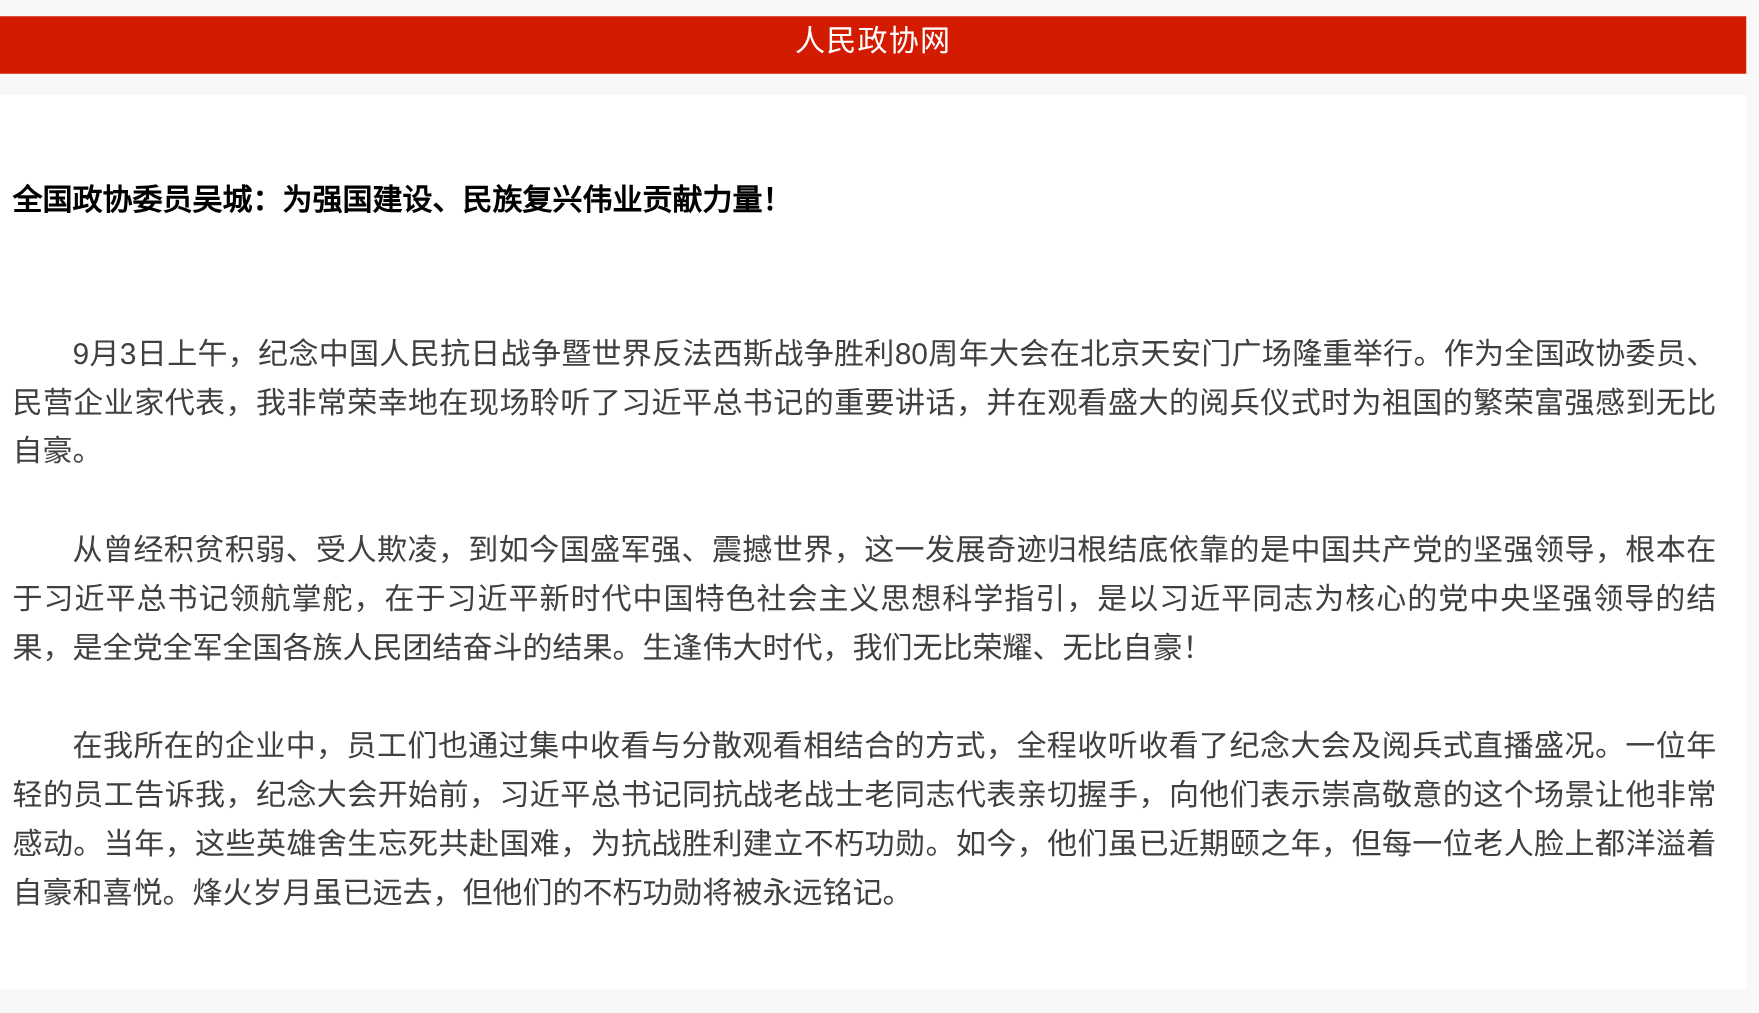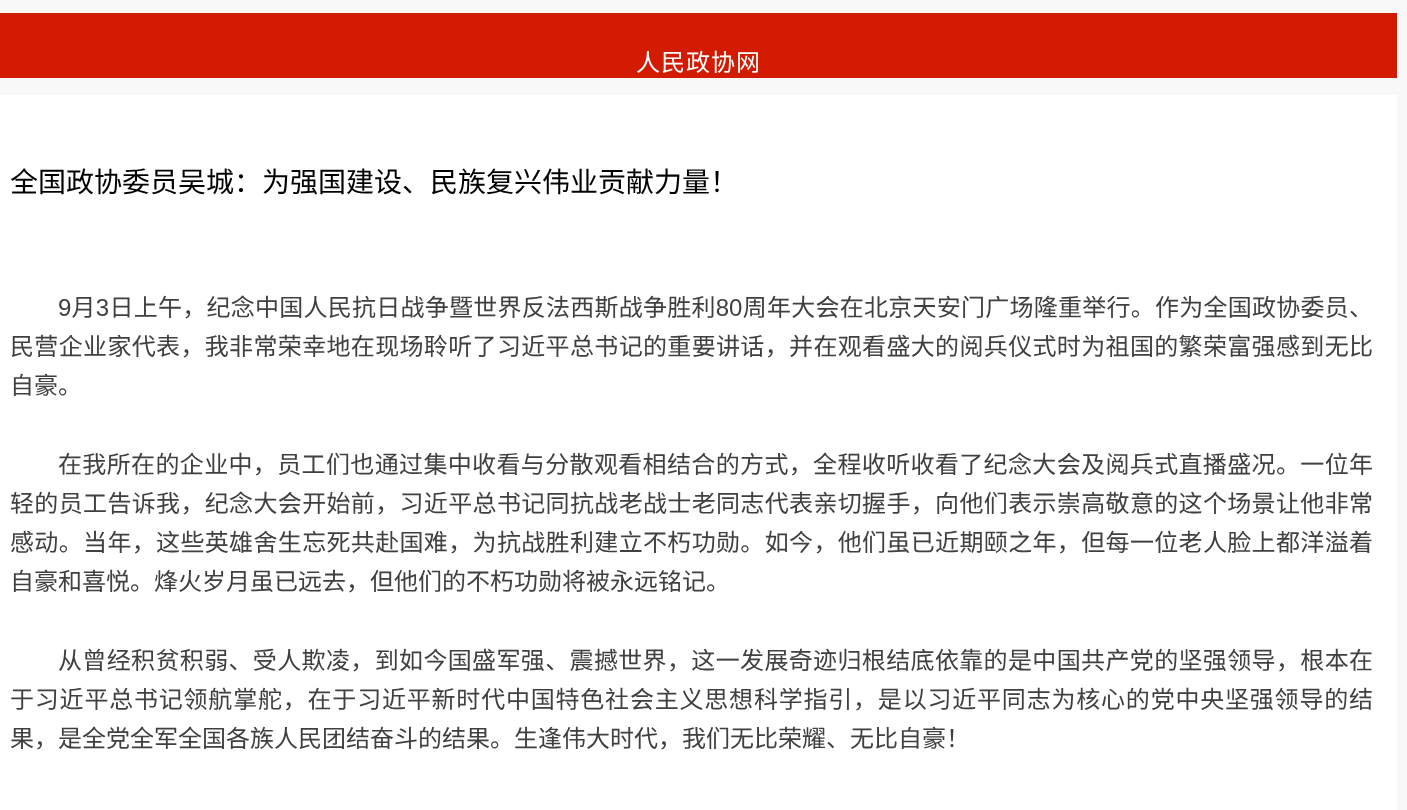--- a/index.html
+++ b/index.html
@@ -13,45 +13,45 @@
     width: 1407px;
     height: 810px;
     background: #f8f8f8;
     overflow: hidden;
     position: relative;
   }
   
   .banner {
     margin-top: 13px;
     width: 1397px;
-    height: 65px;
+    height: 46px;
     background: #d31b01;
     display: flex;
-    align-items: flex-end;
+    align-items: flex-start;
     justify-content: center;
   }
   .banner .site-name {
     color: #ffffff;
     font-size: 24px;
     letter-spacing: 1px;
     cursor: pointer;
   }
   
   .article-area {
     margin-top: 17px;
     width: 1397px;
     min-height: 715px;
     background: #ffffff;
     padding: 0 10px;
   }
   .article-title {
     margin: 0;
     padding-top: 70px;
-    font-size: 28px;
-    font-weight: normal;
+    font-size: 24px;
+    font-weight: bold;
     color: #000000;
     line-height: 1.25;
   }
   .article-body p {
     margin: 40px 14px 0 0;
     font-size: 24px;
     line-height: 39px;
     color: #404040;
     text-indent: 2em;
     text-align: justify;
@@ -67,18 +67,18 @@
 
   <header class="banner">
     <span class="site-name">人民政协网</span>
   </header>
 
   <main class="article-area">
     <h1 class="article-title">全国政协委员吴城：为强国建设、民族复兴伟业贡献力量！</h1>
 
     <div class="article-body">
       <p>9月3日上午，纪念中国人民抗日战争暨世界反法西斯战争胜利80周年大会在北京天安门广场隆重举行。作为全国政协委员、民营企业家代表，我非常荣幸地在现场聆听了习近平总书记的重要讲话，并在观看盛大的阅兵仪式时为祖国的繁荣富强感到无比自豪。</p>
+      <p>从曾经积贫积弱、受人欺凌，到如今国盛军强、震撼世界，这一发展奇迹归根结底依靠的是中国共产党的坚强领导，根本在于习近平总书记领航掌舵，在于习近平新时代中国特色社会主义思想科学指引，是以习近平同志为核心的党中央坚强领导的结果，是全党全军全国各族人民团结奋斗的结果。生逢伟大时代，我们无比荣耀、无比自豪！</p>
       <p>在我所在的企业中，员工们也通过集中收看与分散观看相结合的方式，全程收听收看了纪念大会及阅兵式直播盛况。一位年轻的员工告诉我，纪念大会开始前，习近平总书记同抗战老战士老同志代表亲切握手，向他们表示崇高敬意的这个场景让他非常感动。当年，这些英雄舍生忘死共赴国难，为抗战胜利建立不朽功勋。如今，他们虽已近期颐之年，但每一位老人脸上都洋溢着自豪和喜悦。烽火岁月虽已远去，但他们的不朽功勋将被永远铭记。</p>
-      <p>从曾经积贫积弱、受人欺凌，到如今国盛军强、震撼世界，这一发展奇迹归根结底依靠的是中国共产党的坚强领导，根本在于习近平总书记领航掌舵，在于习近平新时代中国特色社会主义思想科学指引，是以习近平同志为核心的党中央坚强领导的结果，是全党全军全国各族人民团结奋斗的结果。生逢伟大时代，我们无比荣耀、无比自豪！</p>
     </div>
   </main>
 
 </div>
 
 </body></html>

